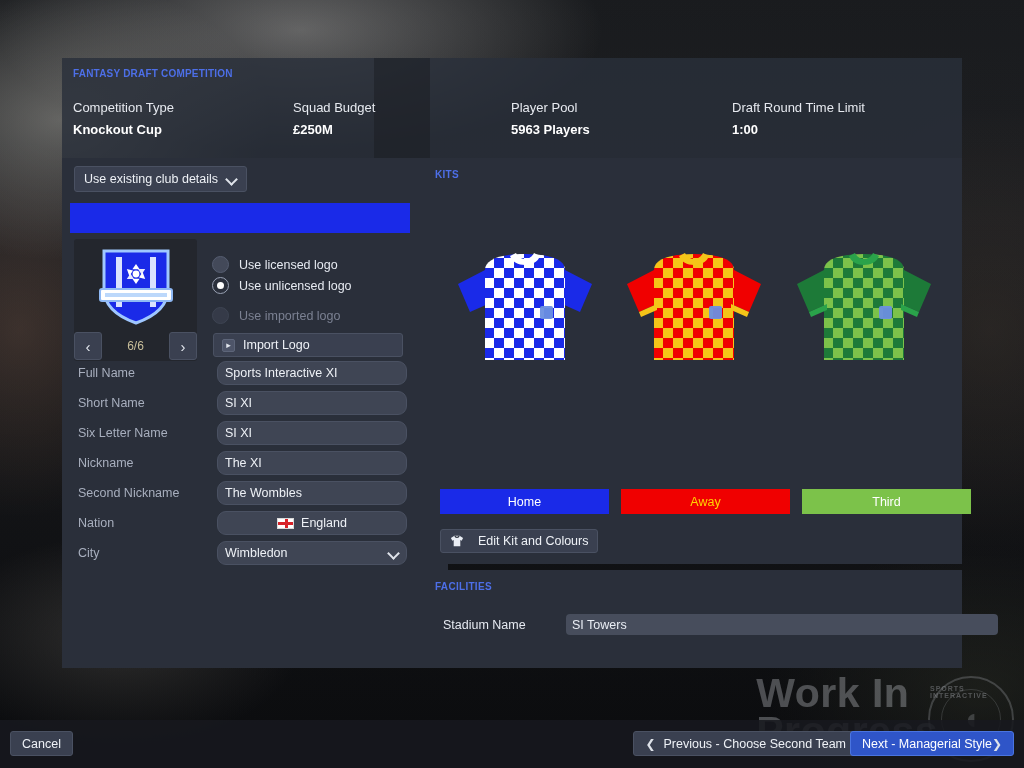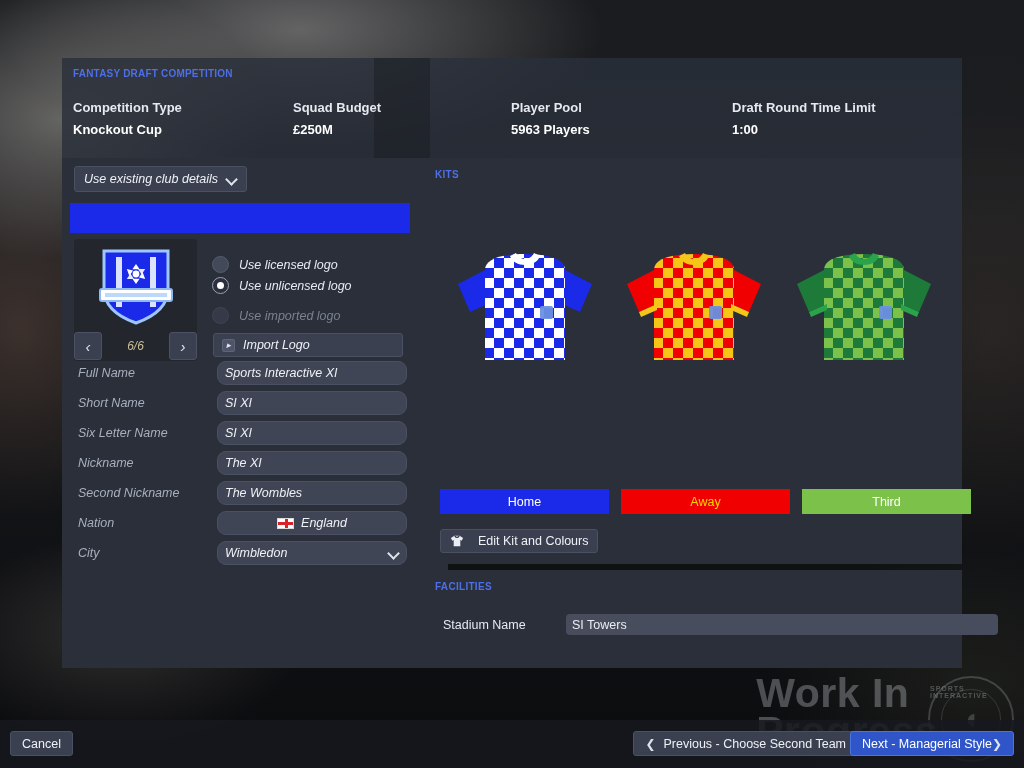--- a/index.html
+++ b/index.html
@@ -35,29 +35,29 @@
     width: 900px; height: 100px;
     background: rgba(42,47,58,0.82);
     color: #e9ecf2;
   }
   #summary .hdr {
     position:absolute; left: 11px; top: 10px;
     font-size: 10px; font-weight: bold; letter-spacing: .2px;
     color: #4d6fe8;
   }
   .sum-col { position:absolute; top: 42px; }
-  .sum-lbl { font-size: 13px; color: #e6e9ef; font-weight: bold; }
+  .sum-lbl { font-size: 13px; color: #e6e9ef; font-weight: normal; }
   .sum-val { font-size: 13px; color: #ffffff; font-weight: bold; margin-top: 7px; }
 
   
   #summary .seam { position:absolute; top:0; bottom:0; width: 56px; background: rgba(25,27,32,0.45); }
 
   
   .panel { position: absolute; background: #2a2f3a; }
-  #leftPanel  { left: 62px;  top: 158px; width: 386px; height: 510px; font-style: italic; }
+  #leftPanel  { left: 62px;  top: 158px; width: 386px; height: 510px; }
   #kitsPanel  { left: 424px; top: 158px; width: 538px; height: 406px; }
   #facPanel   { left: 424px; top: 570px; width: 538px; height: 98px; }
 
   .sect-hdr {
     position:absolute; left: 11px; top: 11px;
     font-size: 10px; font-weight: bold; letter-spacing: .3px; color: #4d6fe8;
   }
 
   
   .btn {

